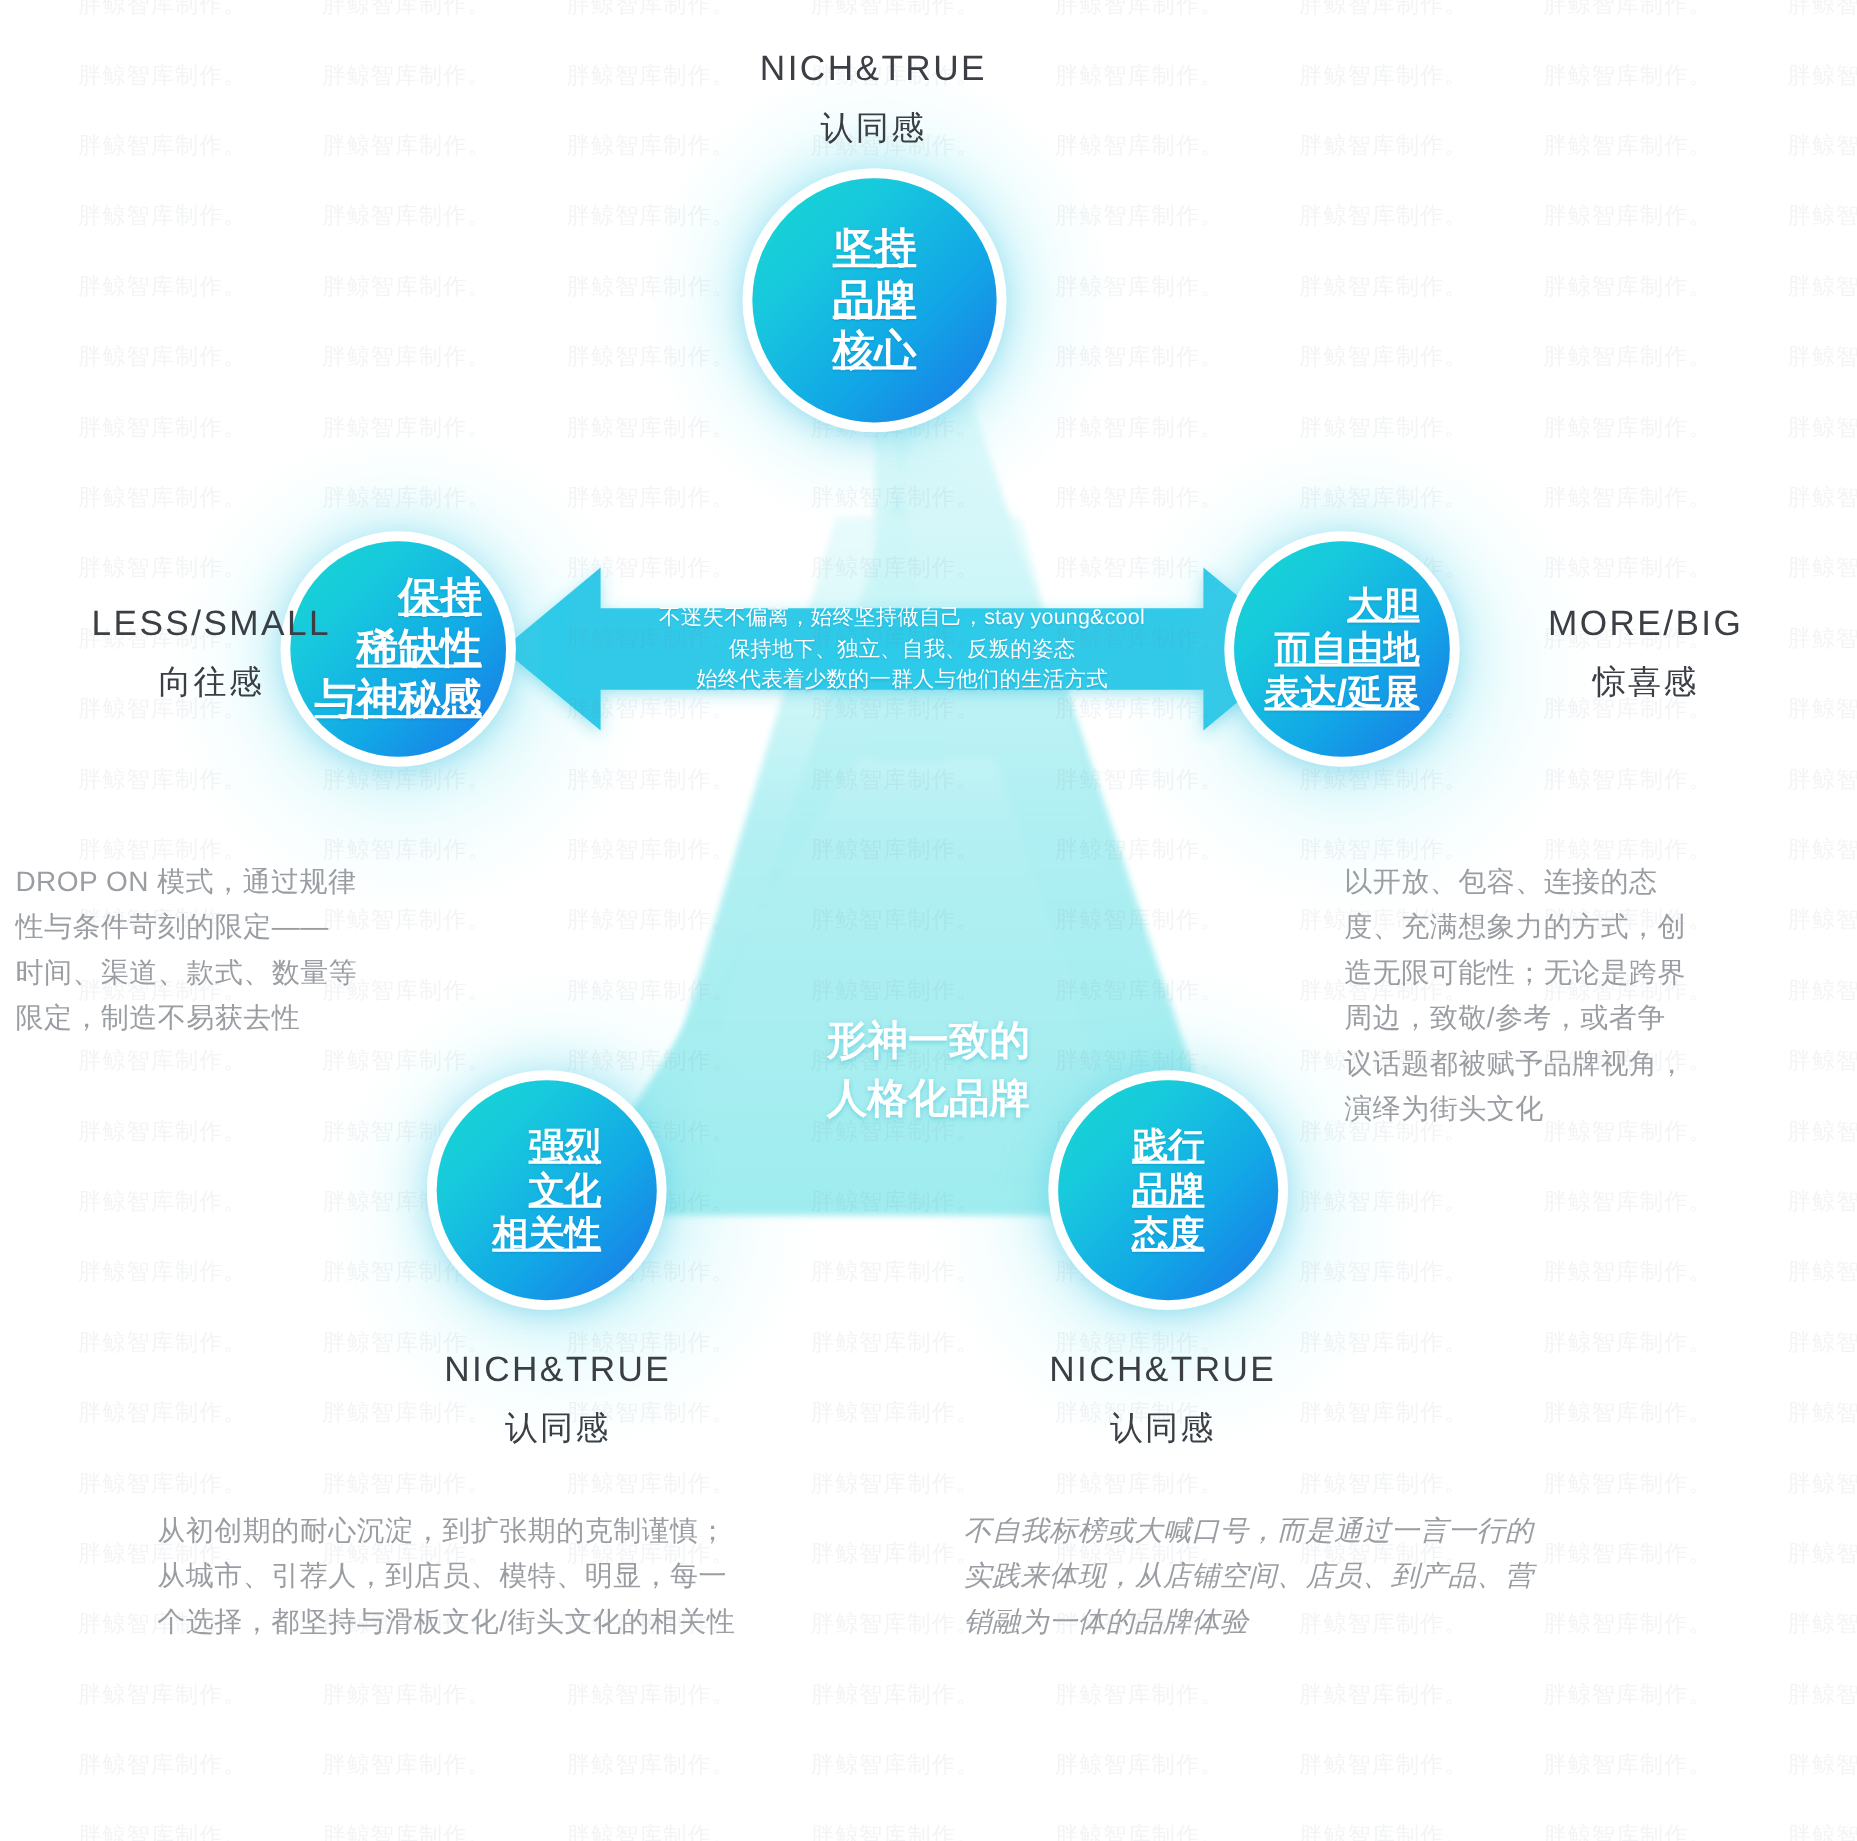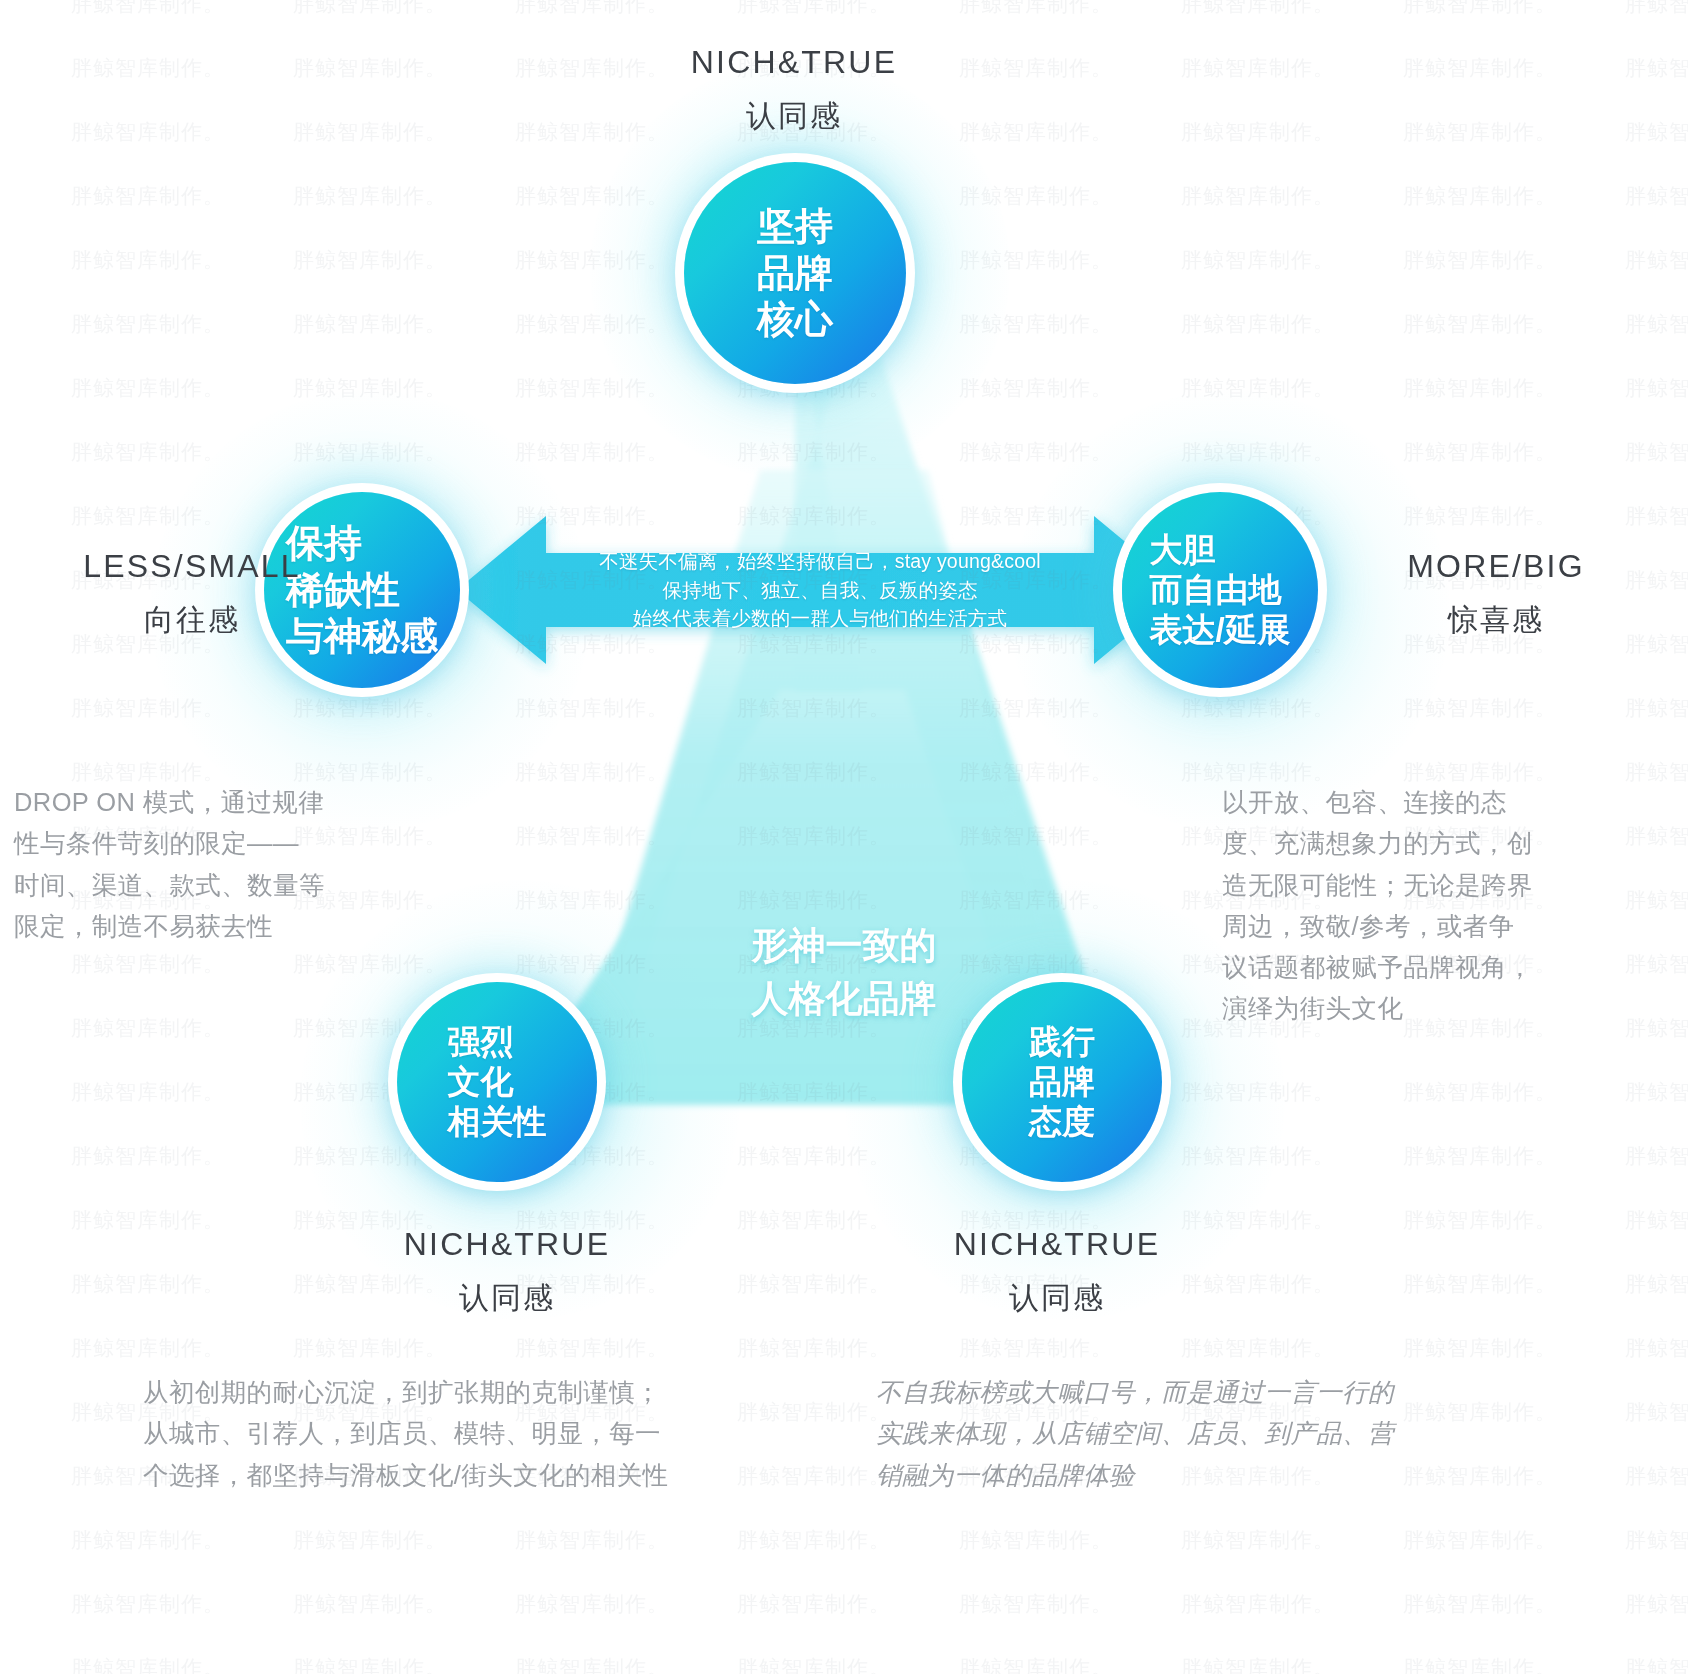--- a/index.html
+++ b/index.html
@@ -30,26 +30,27 @@
   
   .glow{position:absolute;border-radius:50%;pointer-events:none;}
 
   
   svg#art{position:absolute;left:0;top:0;width:1688px;height:1674px;z-index:2;}
 
   
   .node{
     position:absolute;border-radius:50%;
     display:flex;align-items:center;justify-content:center;
-    text-align:left;color:#ffffff;
+    text-align:right;color:#ffffff;
     font-weight:700;
     line-height:1.22;
     z-index:6;
     box-shadow:0 0 0 9px #ffffff, 0 6px 26px rgba(0,150,210,0.30), 0 0 46px 12px rgba(90,215,235,0.40);
     background:linear-gradient(135deg,#13d7cf 0%,#18c9dd 28%,#12a8e6 62%,#1a73e8 100%);
+    text-decoration:underline;
   }
   .node .lbl{white-space:pre-line;text-shadow:0 1px 2px rgba(0,70,120,.18);}
 
   #node-core{left:684px;top:162px;width:222px;height:222px;font-size:38px;}
   #node-scarcity{left:264px;top:492px;width:196px;height:196px;font-size:38px;}
   #node-express{left:1122px;top:492px;width:196px;height:196px;font-size:33px;}
   #node-culture{left:397px;top:982px;width:200px;height:200px;font-size:33px;}
   #node-attitude{left:962px;top:982px;width:200px;height:200px;font-size:33px;}
 
   

